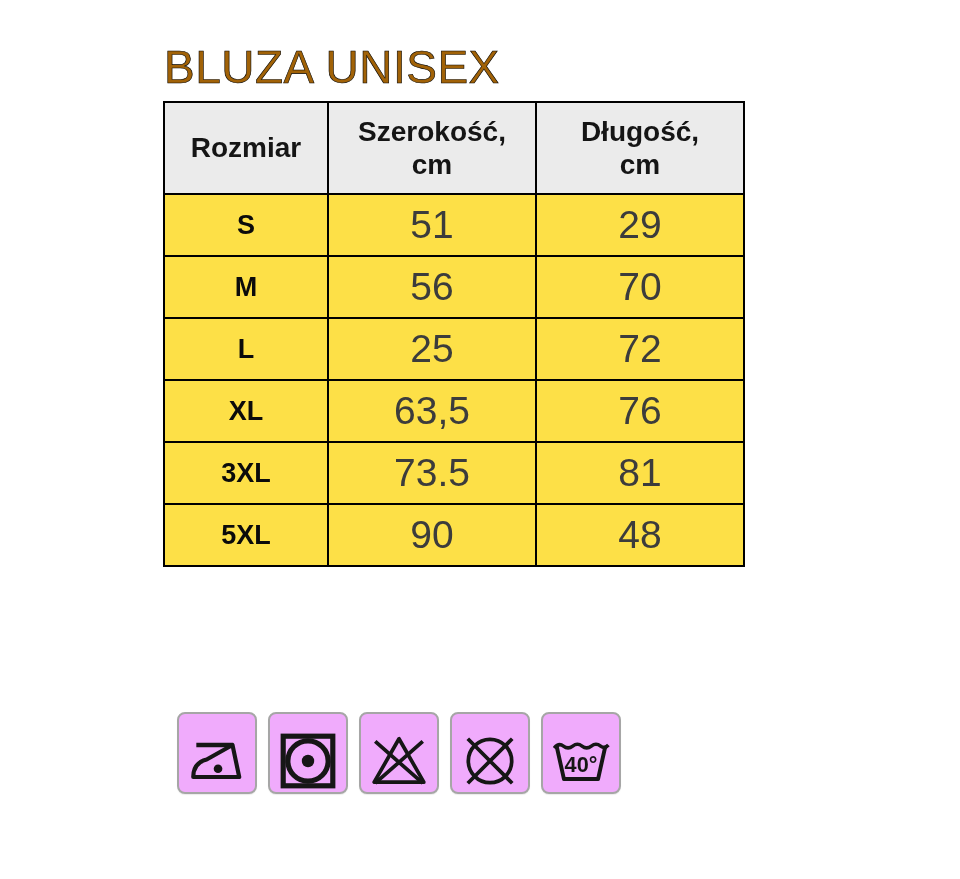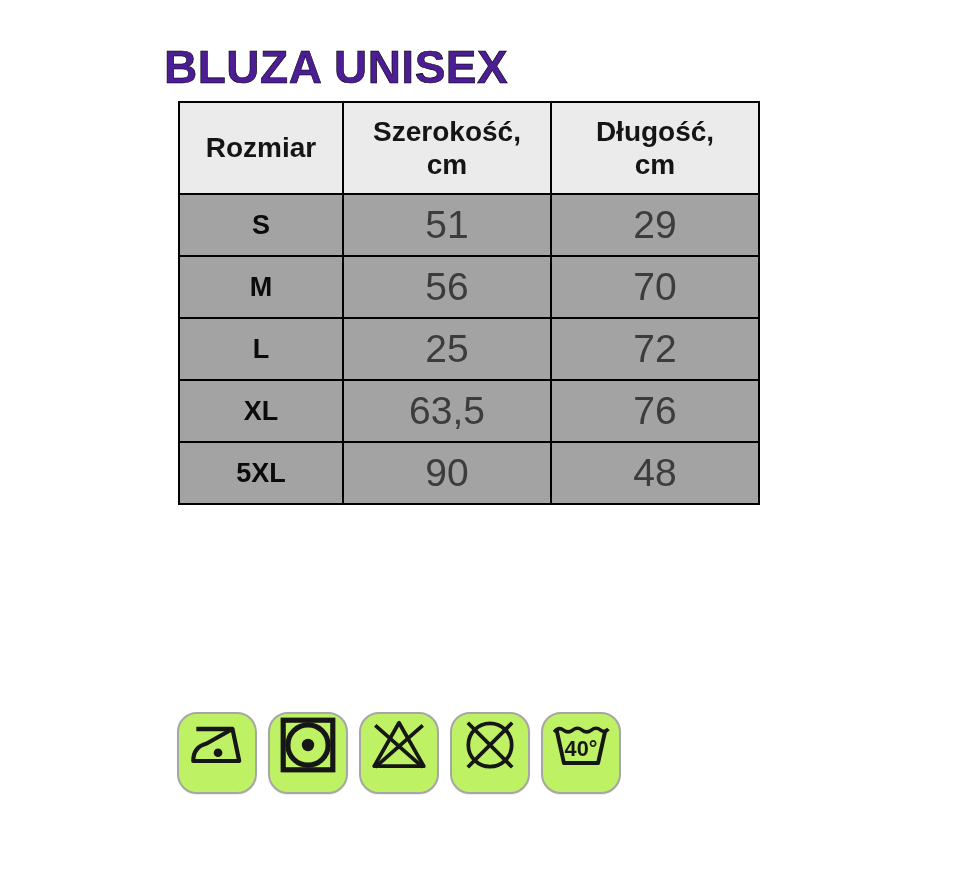--- a/index.html
+++ b/index.html
@@ -14,33 +14,33 @@
     position: relative;
     overflow: hidden;
   }
   .page-title {
     position: absolute;
     left: 164px;
     top: 44px;
     margin: 0;
     font-size: 46px;
     line-height: 1;
-    font-weight: 700;
+    font-weight: 400;
     letter-spacing: 0.5px;
-    color: #4c1d95;
+    color: #a16207;
     -webkit-text-stroke: 0.6px #000;
   }
   table.size-table {
     position: absolute;
-    left: 178px;
+    left: 163px;
     top: 101px;
     width: 578px;
     border-collapse: collapse;
     table-layout: fixed;
-    background: #a3a3a3;
+    background: #fde047;
     border: 2px solid #000;
   }
   .size-table th, .size-table td {
     border: 2px solid #000;
     text-align: center;
     vertical-align: middle;
     padding: 0;
   }
   .size-table th {
     background: #ebebeb;
@@ -69,24 +69,24 @@
     position: absolute;
     left: 177px;
     top: 712px;
     display: flex;
     gap: 11px;
   }
   .care-box {
     width: 76px;
     height: 78px;
     border: 2px solid #a6a6a6;
-    border-radius: 20px;
-    background: #bef264;
+    border-radius: 8px;
+    background: #f0abfc;
     display: flex;
-    align-items: flex-start;
+    align-items: flex-end;
     justify-content: center;
     box-shadow: 0 1px 1px rgba(0,0,0,0.08);
   }
   .care-box svg {
     width: 62px;
     height: 62px;
     display: block;
   }
   .glyph {
     stroke: #161616;
@@ -135,20 +135,25 @@
           <td class="size-cell">L</td>
           <td class="value-cell">25</td>
           <td class="value-cell">72</td>
         </tr>
         <tr>
           <td class="size-cell">XL</td>
           <td class="value-cell">63,5</td>
           <td class="value-cell">76</td>
         </tr>
         <tr>
+          <td class="size-cell">3XL</td>
+          <td class="value-cell">73.5</td>
+          <td class="value-cell">81</td>
+        </tr>
+        <tr>
           <td class="size-cell">5XL</td>
           <td class="value-cell">90</td>
           <td class="value-cell">48</td>
         </tr>
       </tbody>
   </table>
 
   <div class="care-icons">
 
     <div class="care-box">

